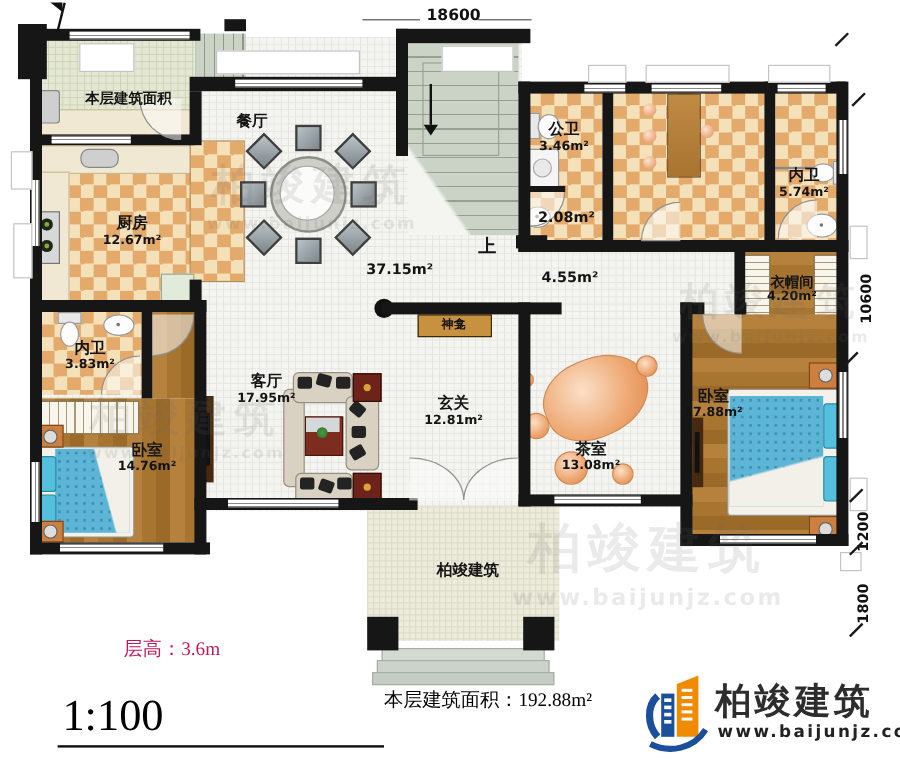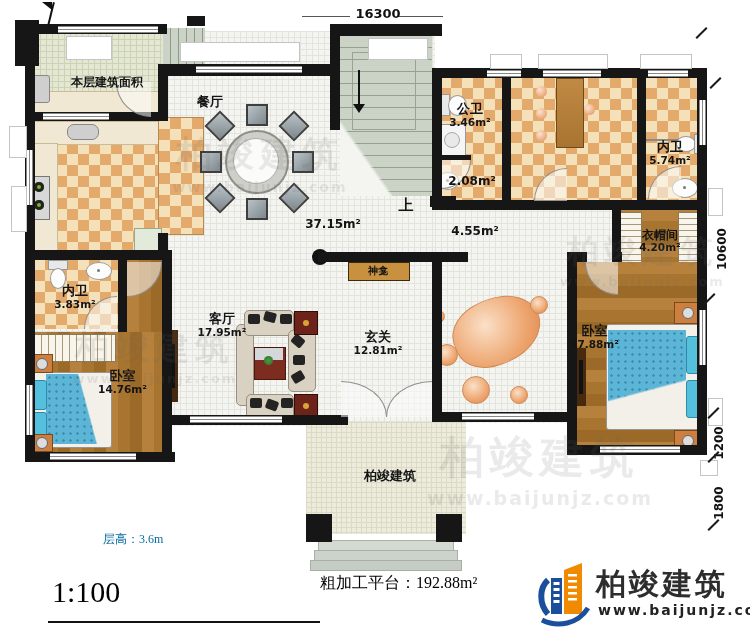--- a/index.html
+++ b/index.html
@@ -286,36 +286,40 @@
   <div class="sill" style="left:538px;top:54px;width:68px;height:13px"></div>
   <div class="sill" style="left:640px;top:54px;width:50px;height:13px"></div>
   <div class="sill" style="left:708px;top:188px;width:13px;height:26px"></div>
   <div class="sill" style="left:708px;top:398px;width:13px;height:26px"></div>
   <div class="sill" style="left:700px;top:460px;width:16px;height:14px"></div>
   <div class="sill" style="left:9px;top:126px;width:16px;height:30px"></div>
   <div class="sill" style="left:11px;top:186px;width:14px;height:44px"></div>
 
   <div class="hair" style="left:302px;top:16px;width:48px"></div>
   <div class="hair" style="left:398px;top:16px;width:45px"></div>
-  <div class="abs" style="left:343px;top:6px;width:70px;text-align:center;font-weight:bold;font-size:13px;color:#111">16300</div>
+  <div class="abs" style="left:343px;top:6px;width:70px;text-align:center;font-weight:bold;font-size:13px;color:#111">18600</div>
   <div class="dim-v" style="left:692px;top:242px;width:60px">10600</div>
   <div class="dim-v" style="left:695px;top:436px;width:48px">1200</div>
   <div class="dim-v" style="left:695px;top:496px;width:48px">1800</div>
   <div class="tick" style="left:694px;top:32px"></div>
   <div class="tick" style="left:708px;top:82px"></div>
   <div class="tick" style="left:702px;top:298px"></div>
   <div class="tick" style="left:706px;top:412px"></div>
   <div class="tick" style="left:706px;top:456px"></div>
   <div class="tick" style="left:706px;top:524px"></div>
   <div class="abs" style="left:50px;top:2px;width:2px;height:24px;background:#111;transform:rotate(14deg)"></div>
   <div class="abs" style="left:42px;top:2px;width:0;height:0;border-top:8px solid #111;border-left:10px solid transparent"></div>
 
   <div class="lbl" style="left:52px;top:76px;width:110px">
     <span class="nm-s">本层建筑面积</span>
     </div>
+  <div class="lbl" style="left:70px;top:180px;width:80px">
+    <span class="nm">厨房</span>
+    <span class="ar">12.67m²</span>
+    </div>
   <div class="lbl" style="left:180px;top:95px;width:60px">
     <span class="nm">餐厅</span>
     </div>
   <div class="lbl" style="left:298px;top:218px;width:70px">
     <span class="ar2">37.15m²</span>
     </div>
   <div class="lbl" style="left:45px;top:284px;width:60px">
     <span class="nm">内卫</span>
     <span class="ar">3.83m²</span>
     </div>
@@ -347,20 +351,24 @@
     <span class="ar">5.74m²</span>
     </div>
   <div class="lbl" style="left:628px;top:229px;width:64px">
     <span class="nm-s">衣帽间</span>
     <span class="ar">4.20m²</span>
     </div>
   <div class="lbl" style="left:557px;top:324px;width:75px">
     <span class="nm">卧室</span>
     <span class="ar">17.88m²</span>
     </div>
+  <div class="lbl" style="left:455px;top:368px;width:75px">
+    <span class="nm">茶室</span>
+    <span class="ar">13.08m²</span>
+    </div>
   <div class="lbl" style="left:440px;top:225px;width:70px">
     <span class="ar2">4.55m²</span>
     </div>
   <div class="lbl" style="left:335px;top:469px;width:110px">
     <span class="nm">柏竣建筑</span>
     </div>
 
   <div class="wm" style="left:140px;top:130px;width:240px">
     <span class="t" style="font-size:36px">柏竣建筑</span>
     <span class="u" style="font-size:14px">www.baijunjz.com</span>
@@ -371,28 +379,28 @@
     </div>
   <div class="wm" style="left:40px;top:325px;width:230px">
     <span class="t" style="font-size:34px">柏竣建筑</span>
     <span class="u" style="font-size:13px">www.baijunjz.com</span>
     </div>
   <div class="wm" style="left:355px;top:428px;width:370px">
     <span class="t" style="font-size:44px">柏竣建筑</span>
     <span class="u" style="font-size:19px">www.baijunjz.com</span>
     </div>
 
-  <div class="abs serif" style="left:103px;top:531px;font-size:12px;color:#0369a1">层高：3.6m</div>
+  <div class="abs serif" style="left:103px;top:531px;font-size:16px;color:#be185d">层高：3.6m</div>
 
   <div class="abs serif" style="left:52px;top:575px;display:flex;align-items:flex-end;gap:18px;color:#000">
-    <span style="font-size:30px">1:100</span>
+    <span style="font-size:37px">1:100</span>
   </div>
   <div class="abs" style="left:48px;top:621px;width:272px;height:2px;background:#111"></div>
 
-  <div class="abs serif" style="left:320px;top:573px;font-size:16px;color:#000">粗加工平台：192.88m²</div>
+  <div class="abs serif" style="left:320px;top:573px;font-size:16px;color:#000">本层建筑面积：192.88m²</div>
 
   <div class="abs" style="left:536px;top:558px;width:200px;height:72px">
     <span style="position:absolute;left:0;top:0;width:56px;height:70px">
       <svg width="56" height="70" viewBox="0 0 56 70">
         <path d="M12 56 C 3 46 3 30 12 22" stroke="#1b4f9c" stroke-width="6" fill="none"></path>
         <rect x="15" y="20" width="11" height="36" fill="#1b4f9c"></rect>
         <rect x="17.5" y="24" width="6" height="3" fill="#fff"></rect>
         <rect x="17.5" y="30" width="6" height="3" fill="#fff"></rect>
         <rect x="17.5" y="36" width="6" height="3" fill="#fff"></rect>
         <rect x="17.5" y="42" width="6" height="3" fill="#fff"></rect>

